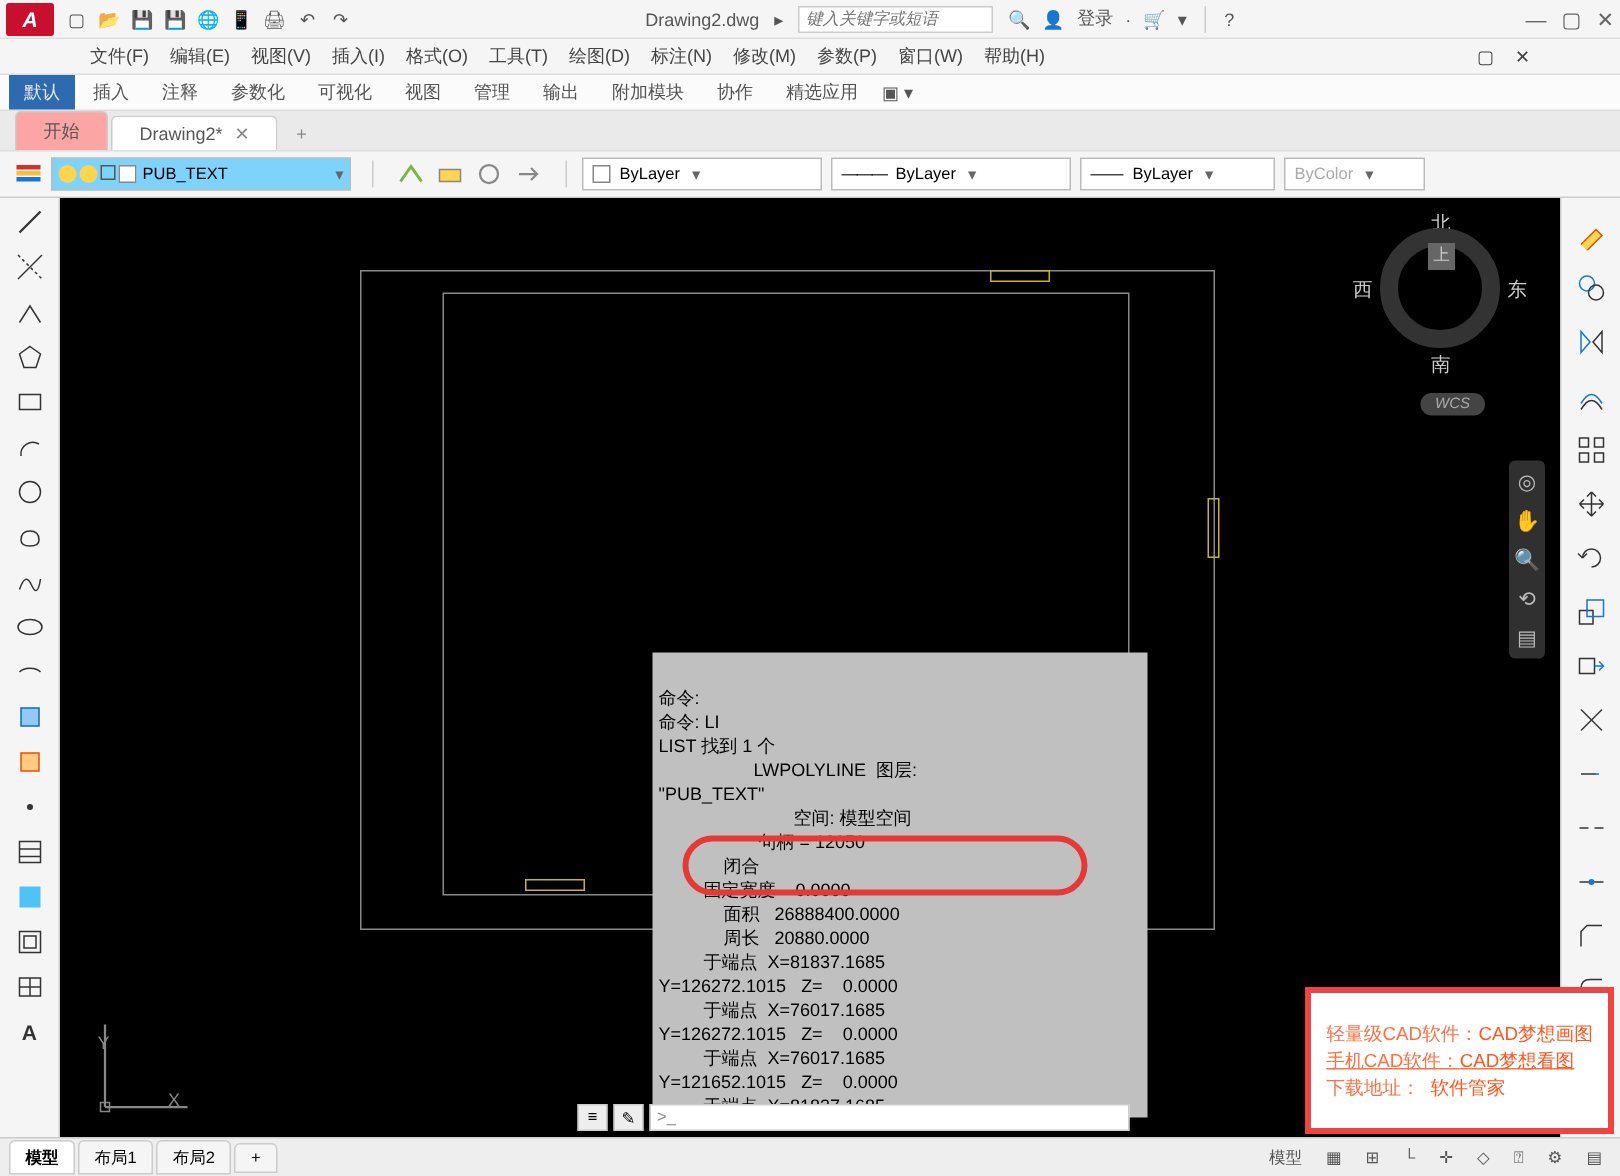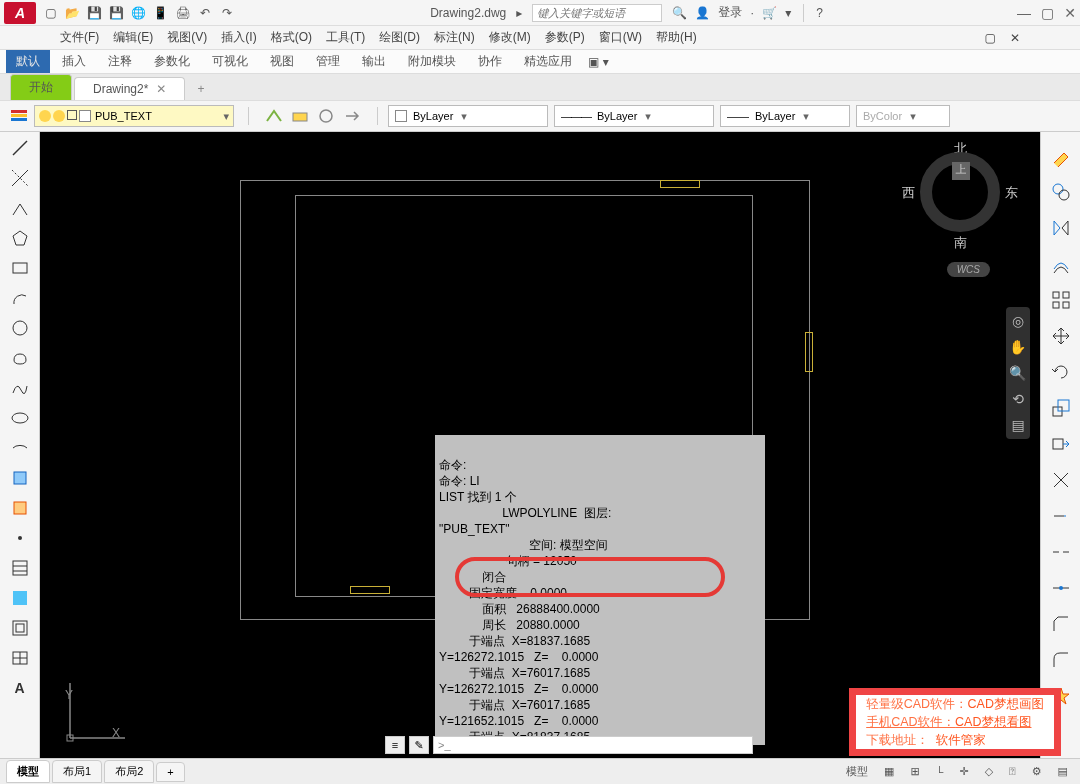--- a/index.html
+++ b/index.html
@@ -9,28 +9,28 @@
 .qat { display: flex; gap: 4px; }
 .qat-btn { width: 18px; height: 18px; display:flex; align-items:center; justify-content:center; color:#555; }
 .title-center { flex: 1; display: flex; align-items: center; justify-content: center; gap: 10px; color:#555; }
 .title-center input { width: 130px; height: 18px; font-size: 11px; font-style: italic; border: 1px solid #ccc; padding: 0 4px; }
 .win-controls { display:flex; gap:10px; color:#666; font-size:14px; }
 .menubar { height: 24px; background: #f5f5f5; display:flex; align-items:center; padding: 0 60px; gap: 14px; color: #444; font-size: 12px; border-bottom: 1px solid #ddd; }
 .ribbon-tabs { height: 24px; background: #fbfbfb; display:flex; align-items:center; padding: 0 6px; gap: 2px; color: #555; font-size: 12px; border-bottom: 1px solid #ddd; }
 .ribbon-tab { padding: 3px 10px; }
 .ribbon-tab.active { background: #2d6ab0; color: #e5e5e5; }
 .doc-tabs { height: 26px; background: #eaeaea; display:flex; align-items:flex-end; padding: 0 10px; gap: 2px; }
-.doc-tab { padding: 4px 18px; background: #84cc16; border: 1px solid #ccc; border-bottom: none; border-radius: 4px 4px 0 0; font-size: 12px; color:#555; display:flex; align-items:center; gap:8px;}
+.doc-tab { padding: 4px 18px; background: #fca5a5; border: 1px solid #ccc; border-bottom: none; border-radius: 4px 4px 0 0; font-size: 12px; color:#555; display:flex; align-items:center; gap:8px;}
 .doc-tab.active { background: #fff; }
 .doc-tab .close { color:#888; }
 .doc-tab-add { padding: 4px 10px; color:#888; }
 .prop-bar { height: 32px; background: #f5f5f5; border-top: 1px solid #ddd; border-bottom: 1px solid #ccc; display:flex; align-items:center; padding: 0 4px; gap: 6px; }
 .prop-group { display:flex; align-items:center; gap:4px; padding: 0 4px; }
 .prop-icon { width:22px; height:22px; display:flex; align-items:center; justify-content:center; border:1px solid transparent; }
-.layer-combo { width: 200px; height: 22px; border: 1px solid #bbb; background: #fef9c3; display:flex; align-items:center; padding: 0 4px; gap: 4px; font-size: 11px; }
+.layer-combo { width: 200px; height: 22px; border: 1px solid #bbb; background: #7dd3fc; display:flex; align-items:center; padding: 0 4px; gap: 4px; font-size: 11px; }
 .layer-icons { display:flex; gap:2px; }
 .layer-ico { width:12px; height:12px; }
 .sun { background: #ffd54f; border-radius: 50%; }
 .lock { border:1px solid #555; width:10px; height:10px; }
 .swatch { width: 12px; height: 12px; border:1px solid #888; background: #fff; }
 .combo-arrow { margin-left: auto; color:#666; }
 .prop-combo { height: 22px; border:1px solid #bbb; background:#fff; display:flex; align-items:center; padding:0 6px; font-size:11px; }
 .prop-combo .combo-arrow { margin-left:8px; }
 .workspace { position: absolute; top: 132px; bottom: 26px; left: 0; right: 0; display:flex; }
 .left-tools { width: 40px; background: #f5f5f5; border-right:1px solid #ccc; display:flex; flex-direction:column; align-items:center; padding-top:4px; gap:6px; }
@@ -54,21 +54,21 @@
 .list-window { position:absolute; left:395px; top:303px; width:330px; height:310px; background:#c0c0c0; color:#000; font-family:"SimSun",monospace; font-size:12px; padding:6px 4px; line-height:16px; white-space:pre; overflow:hidden; }
 .highlight-oval { position:absolute; left:415px; top:425px; width:270px; height:40px; border:4px solid #e53935; border-radius:20px; pointer-events:none; }
 .cmd-strip { position:absolute; bottom:3px; left:345px; height:20px; display:flex; align-items:center; gap:4px; }
 .cmd-strip .cmd-btn { width:20px;height:18px; background:#eee; border:1px solid #ccc; display:flex;align-items:center;justify-content:center; font-size:11px;}
 .cmd-input-box { width:320px; height:18px; background:#fff; border:1px solid #ccc; display:flex; align-items:center; padding:0 4px; font-size:11px; color:#888;}
 .bottom-tabs { position:absolute; bottom:0; left:0; height:26px; width:100%; background:#eee; display:flex; align-items:center; padding:0 6px; border-top:1px solid #ccc; }
 .btab { padding:3px 10px; border:1px solid #ccc; background:#f5f5f5; font-size:11px; margin-right:2px; border-radius:4px 4px 0 0;}
 .btab.active { background:#fff; font-weight:bold; }
 .status-right { margin-left:auto; display:flex; gap:4px; align-items:center; }
 .stat-btn { padding:2px 6px; font-size:11px; color:#555; }
-.promo { position:absolute; bottom:28px; right:19px; background:#fff; border:7px solid #ef4444; padding:0 10px; font-size:12.5px; line-height:18px; }
+.promo { position:absolute; bottom:28px; right:4px; background:#fff; border:4px solid #ef4444; padding:18px 10px; font-size:12.5px; line-height:18px; }
 .promo-line1 { color:#ff7043; }
 .promo-line2 { color:#ff7043;text-decoration:underline; }
 .promo-line3 { color:#ff7043; }
 .promo .accent { color:#ff5722; }
 .title-right-group { display:flex; align-items:center; gap:8px; color:#555; }
 .sep { width:1px; height:18px; background:#ccc; margin:0 4px; }
 svg { display:block; }
 </style>
 </head>
 <body>

